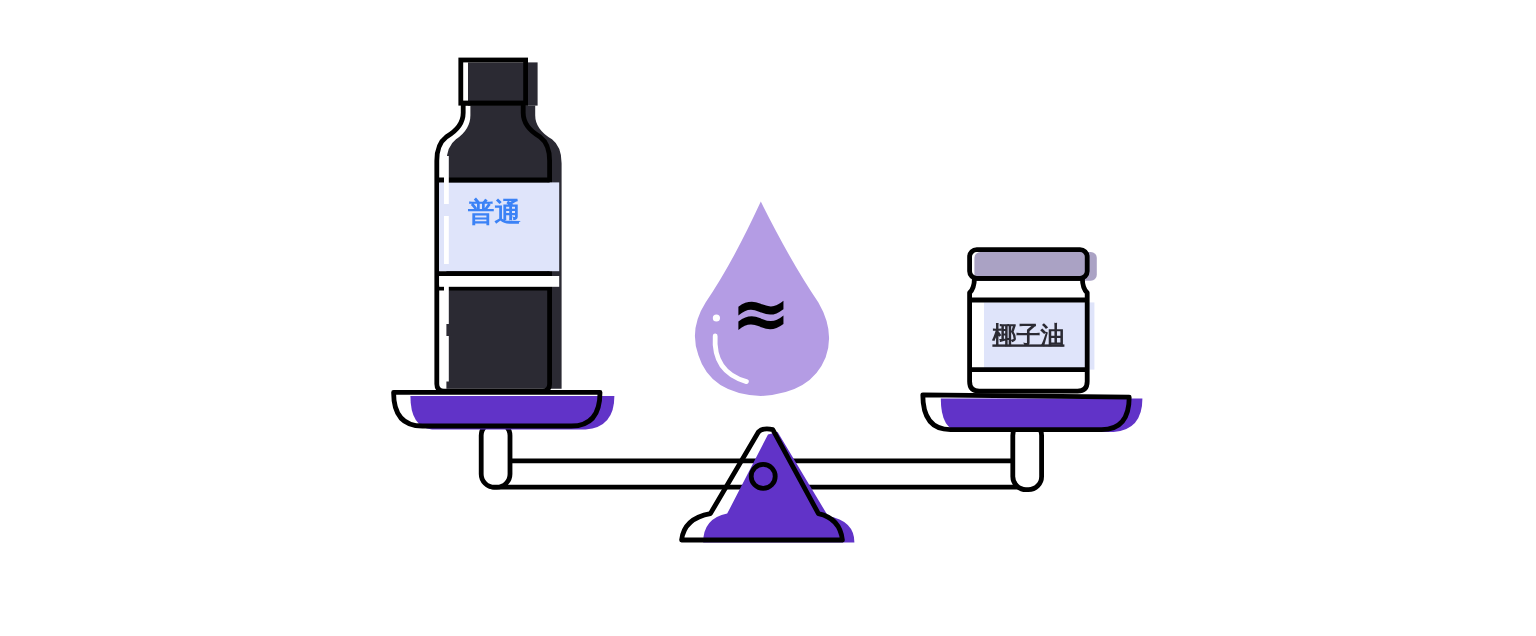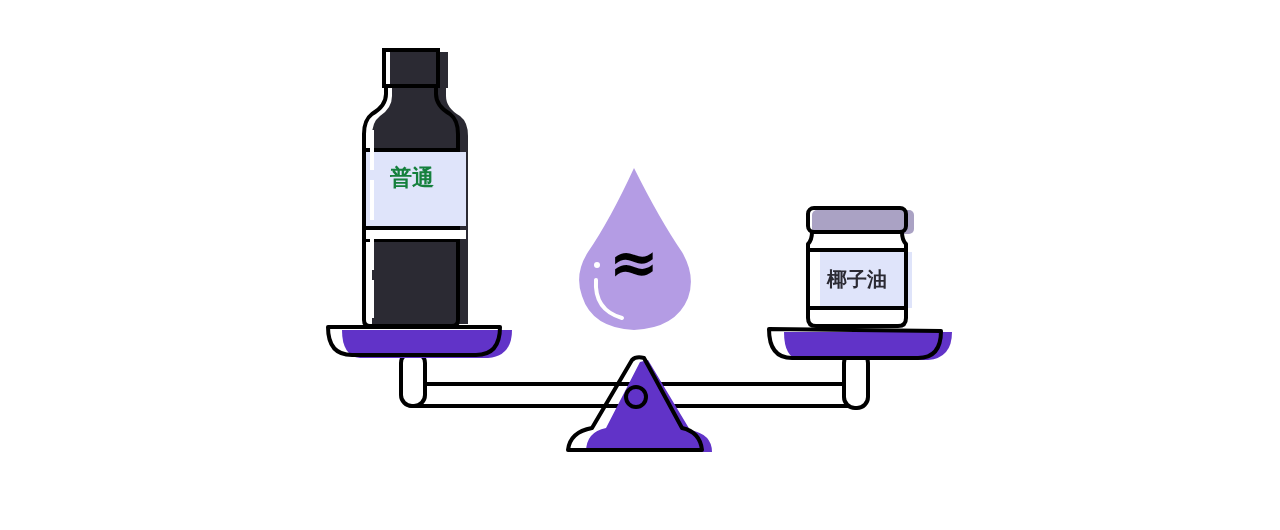--- a/index.html
+++ b/index.html
@@ -55,17 +55,17 @@
     <line x1="808" y1="308" x2="906" y2="308" stroke="#000" stroke-width="4"></line>
   </g>
 
   <g>
     <path d="M634 168 Q660 220 682 252 Q696 276 688 298 Q676 328 634 330 Q592 328 582 296 Q574 274 588 252 Q610 220 634 168 Z" fill="#b49ce4"></path>
     <path d="M596 280 Q594 310 622 318" fill="none" stroke="#fff" stroke-width="4" stroke-linecap="round"></path>
     <circle cx="597" cy="265" r="3" fill="#fff"></circle>
   </g>
 </svg>
 
-<div style="position:absolute;left:366px;top:163px;width:92px;text-align:center;color:#15803d;font-weight:bold;font-size:22px;line-height:30px;font-family:'DejaVu Sans',sans-serif;">
+<div style="position:absolute;left:366px;top:163px;width:92px;text-align:center;color:#3b82f6;font-weight:bold;font-size:22px;line-height:30px;font-family:'DejaVu Sans',sans-serif;">
   <div>普通</div>
 </div>
-<div style="position:absolute;left:808px;top:266px;width:98px;text-align:center;color:#2b2a33;font-weight:bold;font-size:20px;font-family:'DejaVu Sans',sans-serif;">椰子油</div>
+<div style="position:absolute;left:808px;top:266px;width:98px;text-align:center;color:#2b2a33;font-weight:bold;font-size:20px;font-family:'DejaVu Sans',sans-serif;text-decoration:underline;">椰子油</div>
 <div style="position:absolute;left:596px;top:232px;width:76px;text-align:center;color:#000;font-weight:bold;font-size:60px;line-height:60px;font-family:'DejaVu Sans',sans-serif;">≈</div>
 
 </body></html>

